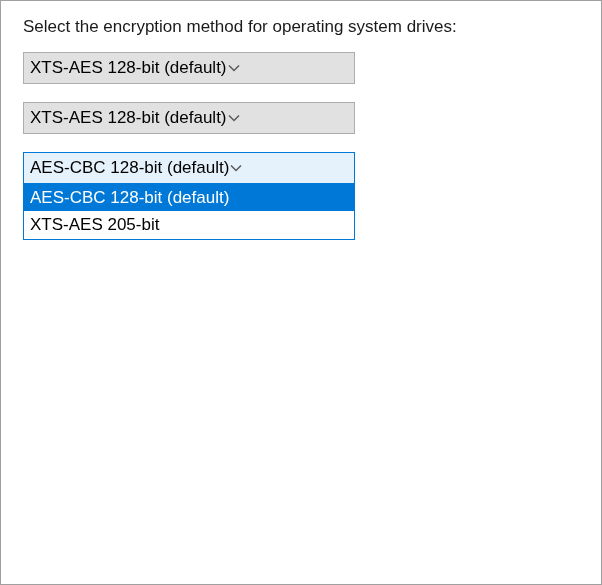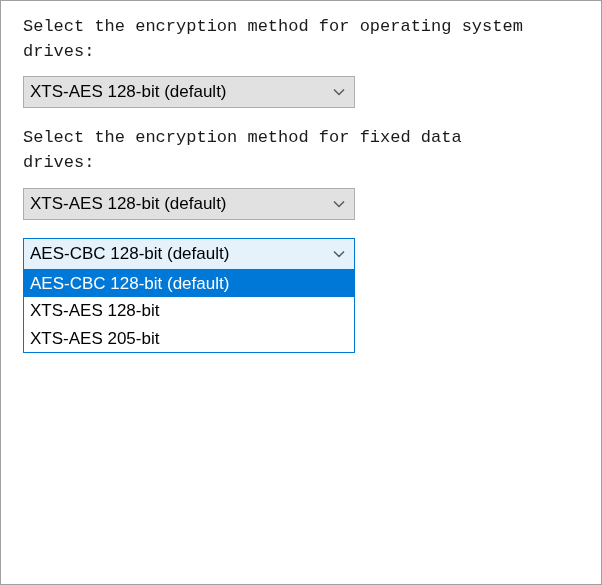--- a/index.html
+++ b/index.html
@@ -23,30 +23,28 @@
     }
     .field-block {
       margin-bottom: 18px;
     }
     .field-label {
       font-size: 17px;
       color: #1a1a1a;
       line-height: 1.45;
       margin-bottom: 12px;
       max-width: 520px;
-      font-family: Liberation Mono, monospace;
     }
     .combo {
       width: 332px;
       height: 32px;
       background: #e1e1e1;
       border: 1px solid #adadad;
       display: flex;
       align-items: center;
-      justify-content: space-between;
       padding: 0 8px 0 6px;
       font-size: 17px;
       color: #000;
       cursor: default;
       user-select: none;
     }
     .combo-open {
       background: #e5f1fb;
       border: 1px solid #0078d7;
     }
@@ -103,21 +101,20 @@
       <span>XTS-AES 128-bit (default)</span>
       <span class="chevron">
         <svg viewBox="0 0 12 8">
             <polyline points="1,1.5 6,6.5 11,1.5"></polyline>
           </svg>
       </span>
     </div>
   </div>
 
   <div class="field-block">
-    <div class="field-label">Select the encryption method for fixed data drives:</div>
     <div class="combo">
       <span>XTS-AES 128-bit (default)</span>
       <span class="chevron">
         <svg viewBox="0 0 12 8">
             <polyline points="1,1.5 6,6.5 11,1.5"></polyline>
           </svg>
       </span>
     </div>
   </div>
 
@@ -126,19 +123,18 @@
       <div class="combo combo-open">
         <span>AES-CBC 128-bit  (default)</span>
         <span class="chevron">
           <svg viewBox="0 0 12 8">
               <polyline points="1,1.5 6,6.5 11,1.5"></polyline>
             </svg>
         </span>
       </div>
       <div class="dropdown-list">
         <div class="dropdown-item highlight">AES-CBC 128-bit  (default)</div>
-        <div class="dropdown-item">XTS-AES 128-bit</div>
         <div class="dropdown-item">XTS-AES 205-bit</div>
       </div>
     </div>
   </div>
 
 </div>
 
 </body></html>

